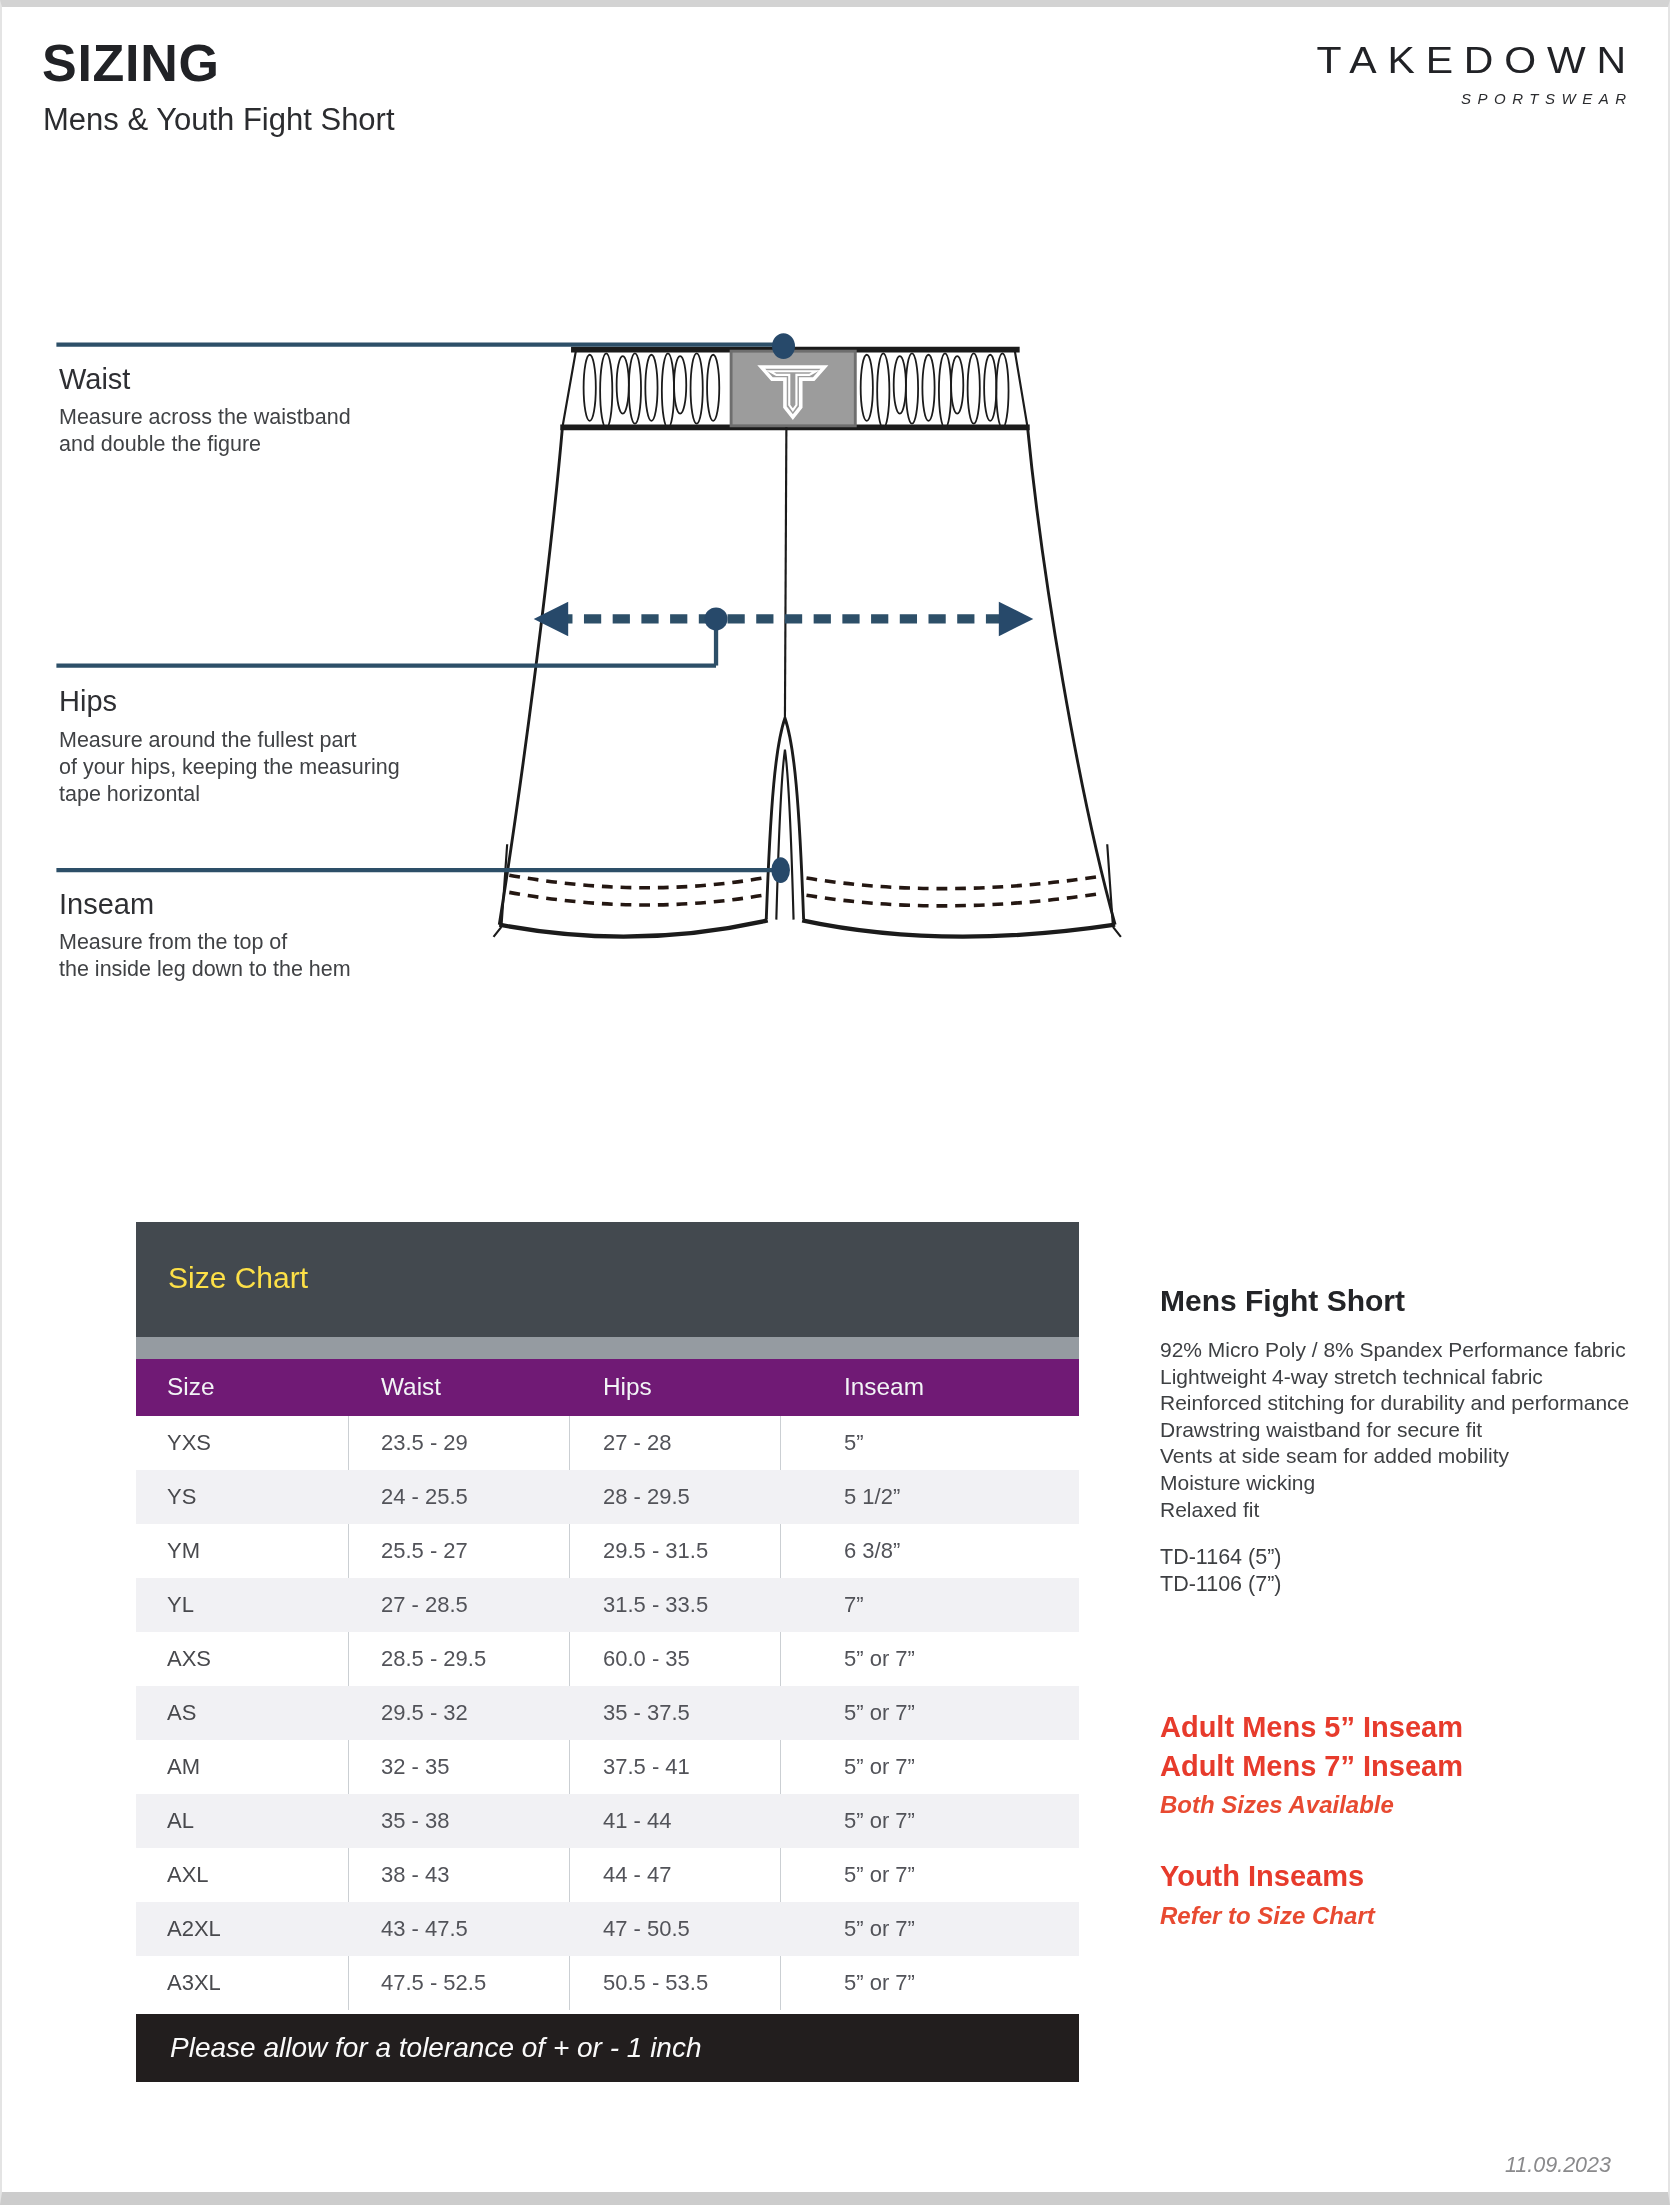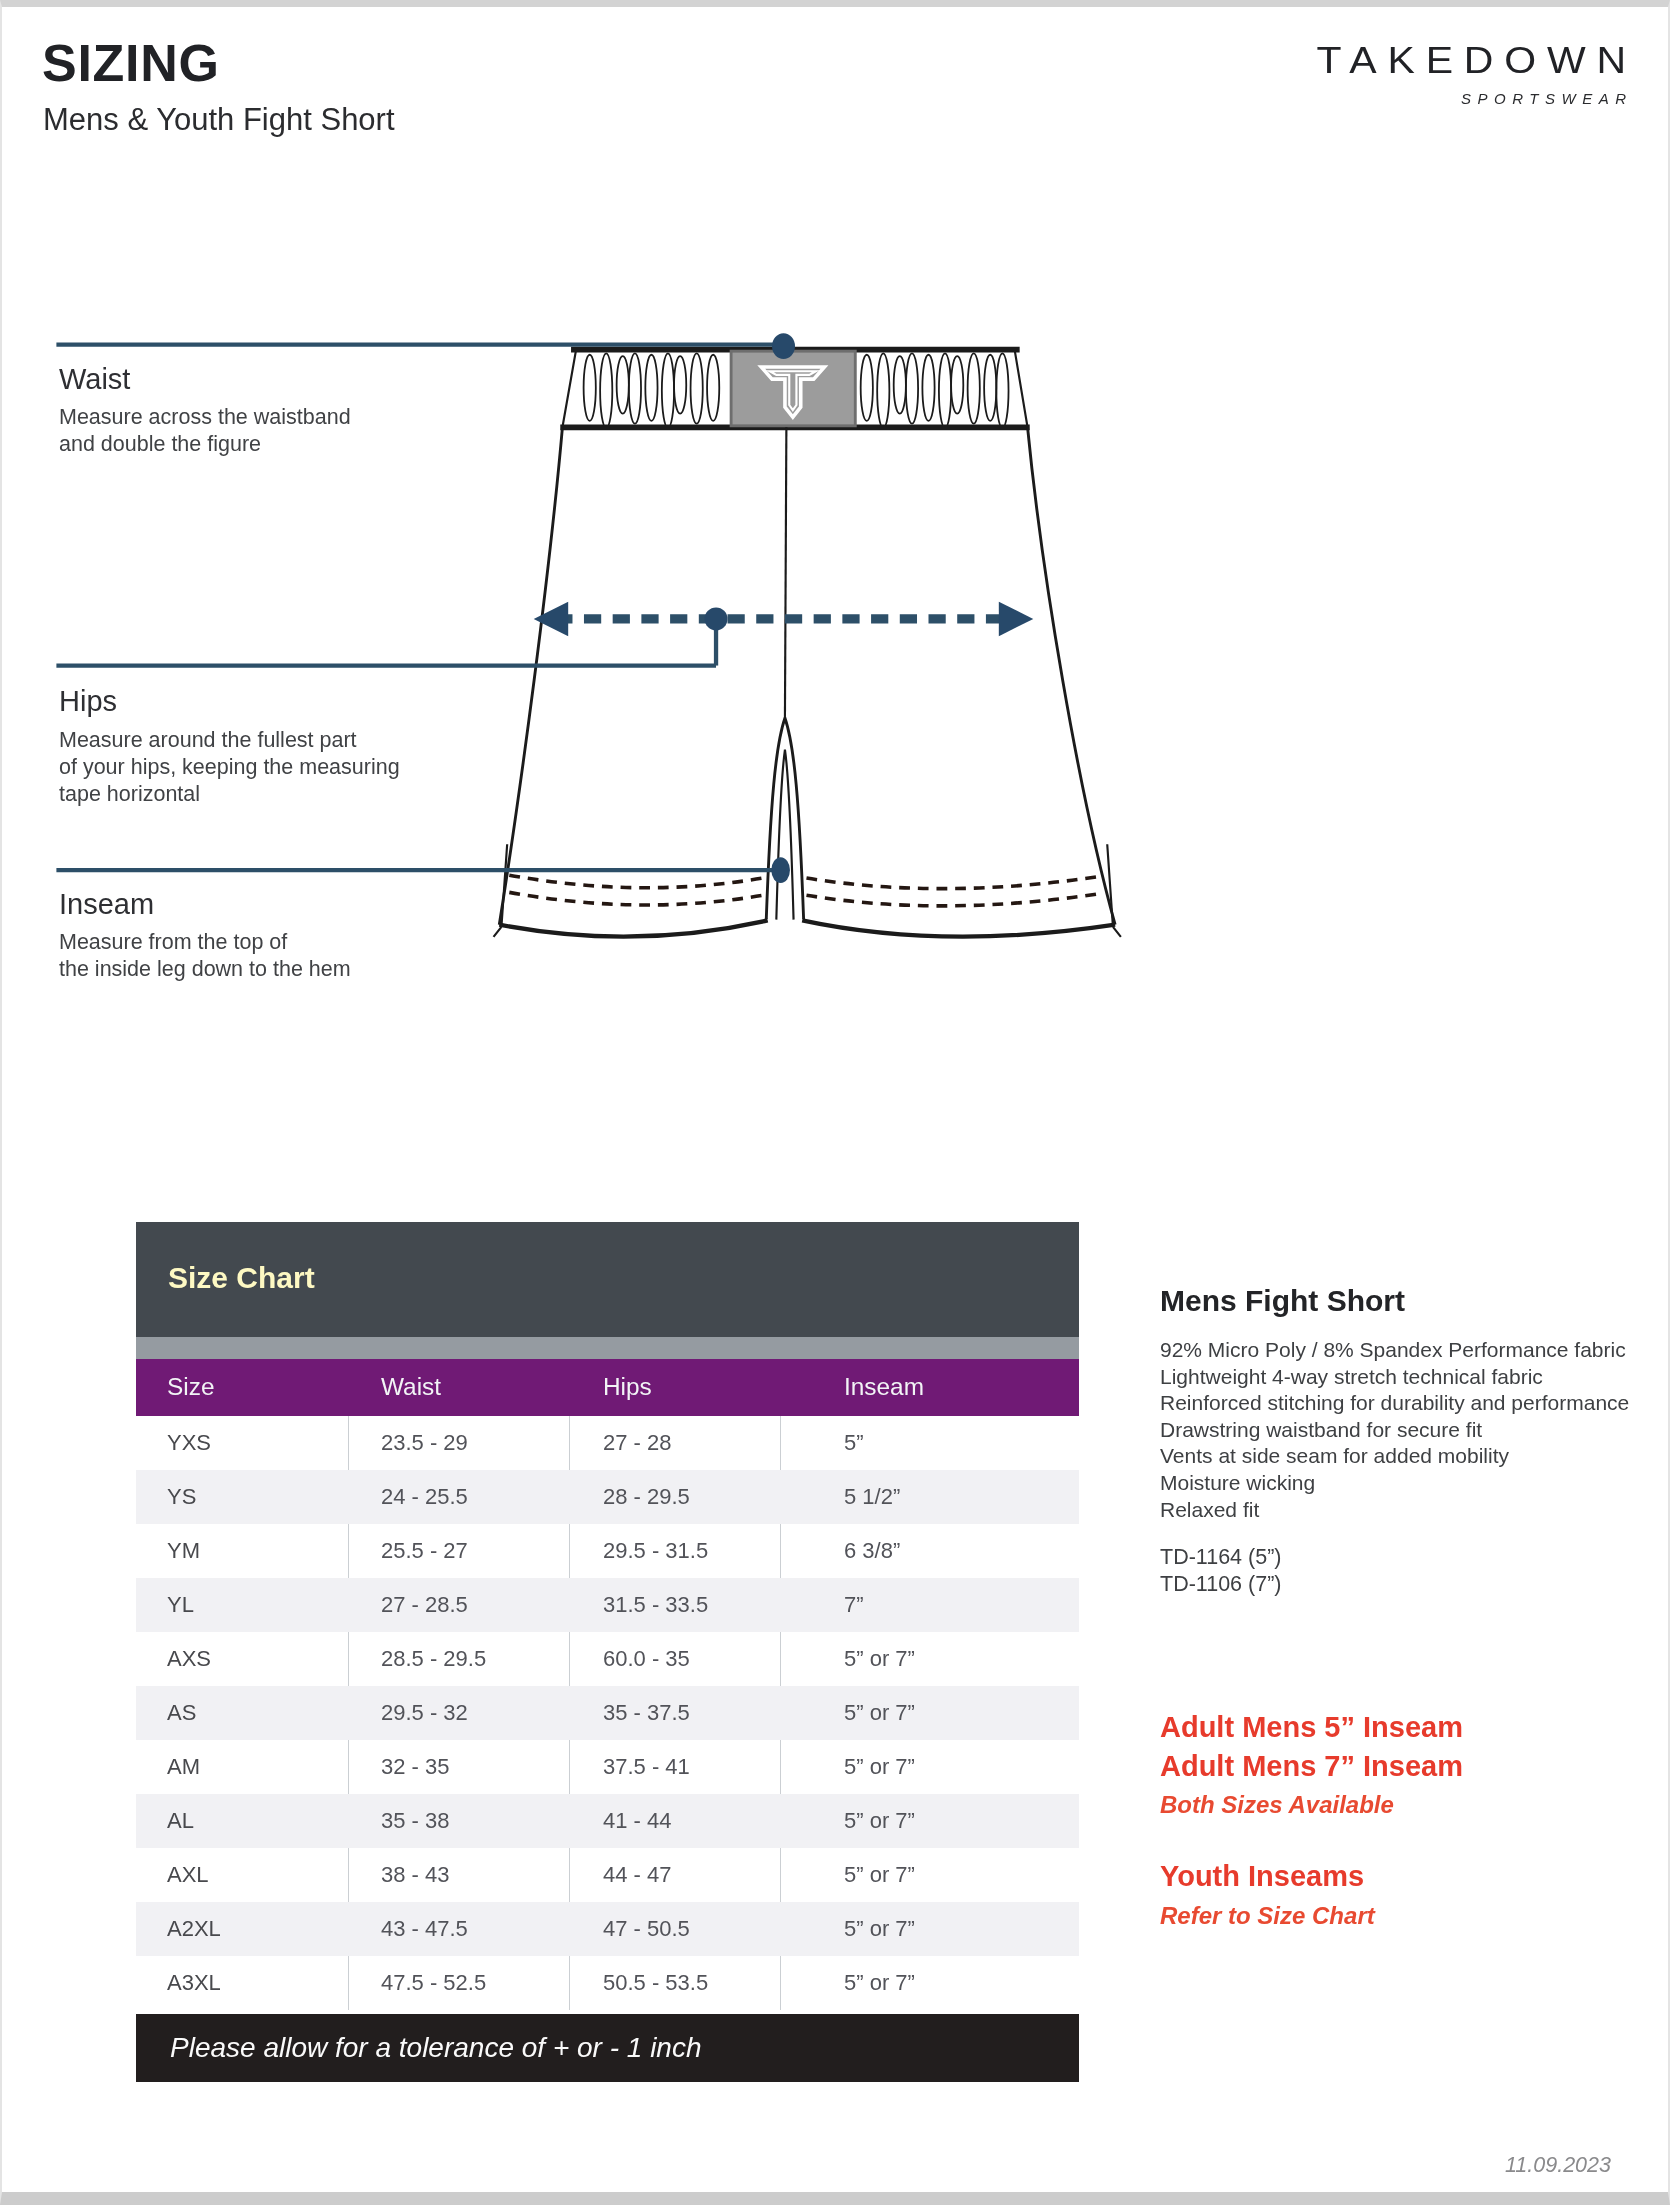--- a/index.html
+++ b/index.html
@@ -17,21 +17,21 @@
   .brand-tag{font-size:15px;font-style:italic;letter-spacing:6.5px;color:#2a2b2e;margin-top:4.3px;margin-right:-6.5px;}
 
   
   .anno-h{font-size:29px;font-weight:500;color:#2e2f33;z-index:3;}
   .anno-t{font-size:21.5px;color:#404245;line-height:27px;z-index:3;}
   #diagram{left:43px;top:309px;z-index:1;pointer-events:none;}
 
   
   .tbl{left:134px;top:1215px;width:943px;}
   .tbl-title{position:relative;height:115px;background:#43494f;}
-  .tbl-title span{position:absolute;left:32px;top:39px;font-size:30px;font-weight:700;color:#fef9c3;}
+  .tbl-title span{position:absolute;left:32px;top:39px;font-size:30px;font-weight:400;color:#fde047;}
   .tbl-strip{height:22px;background:#959ba1;}
   .tbl-head{position:relative;height:57px;background:#701a75;}
   .tbl-head span{position:absolute;top:14.4px;font-size:24.4px;color:#f2f4f6;}
   .c1{left:31px;} .c2{left:245px;} .c3{left:467px;} .c4{left:708px;}
   .tbl-body{position:relative;}
   .row{position:relative;height:54px;}
   .row.alt{background:#f1f1f4;}
   .row span{position:absolute;top:50%;transform:translateY(-50%);font-size:22px;color:#525359;}
   .row .c1{color:#48494d;}
   .vline{position:absolute;top:0;bottom:0;width:1.4px;background:#cbcfd3;}

